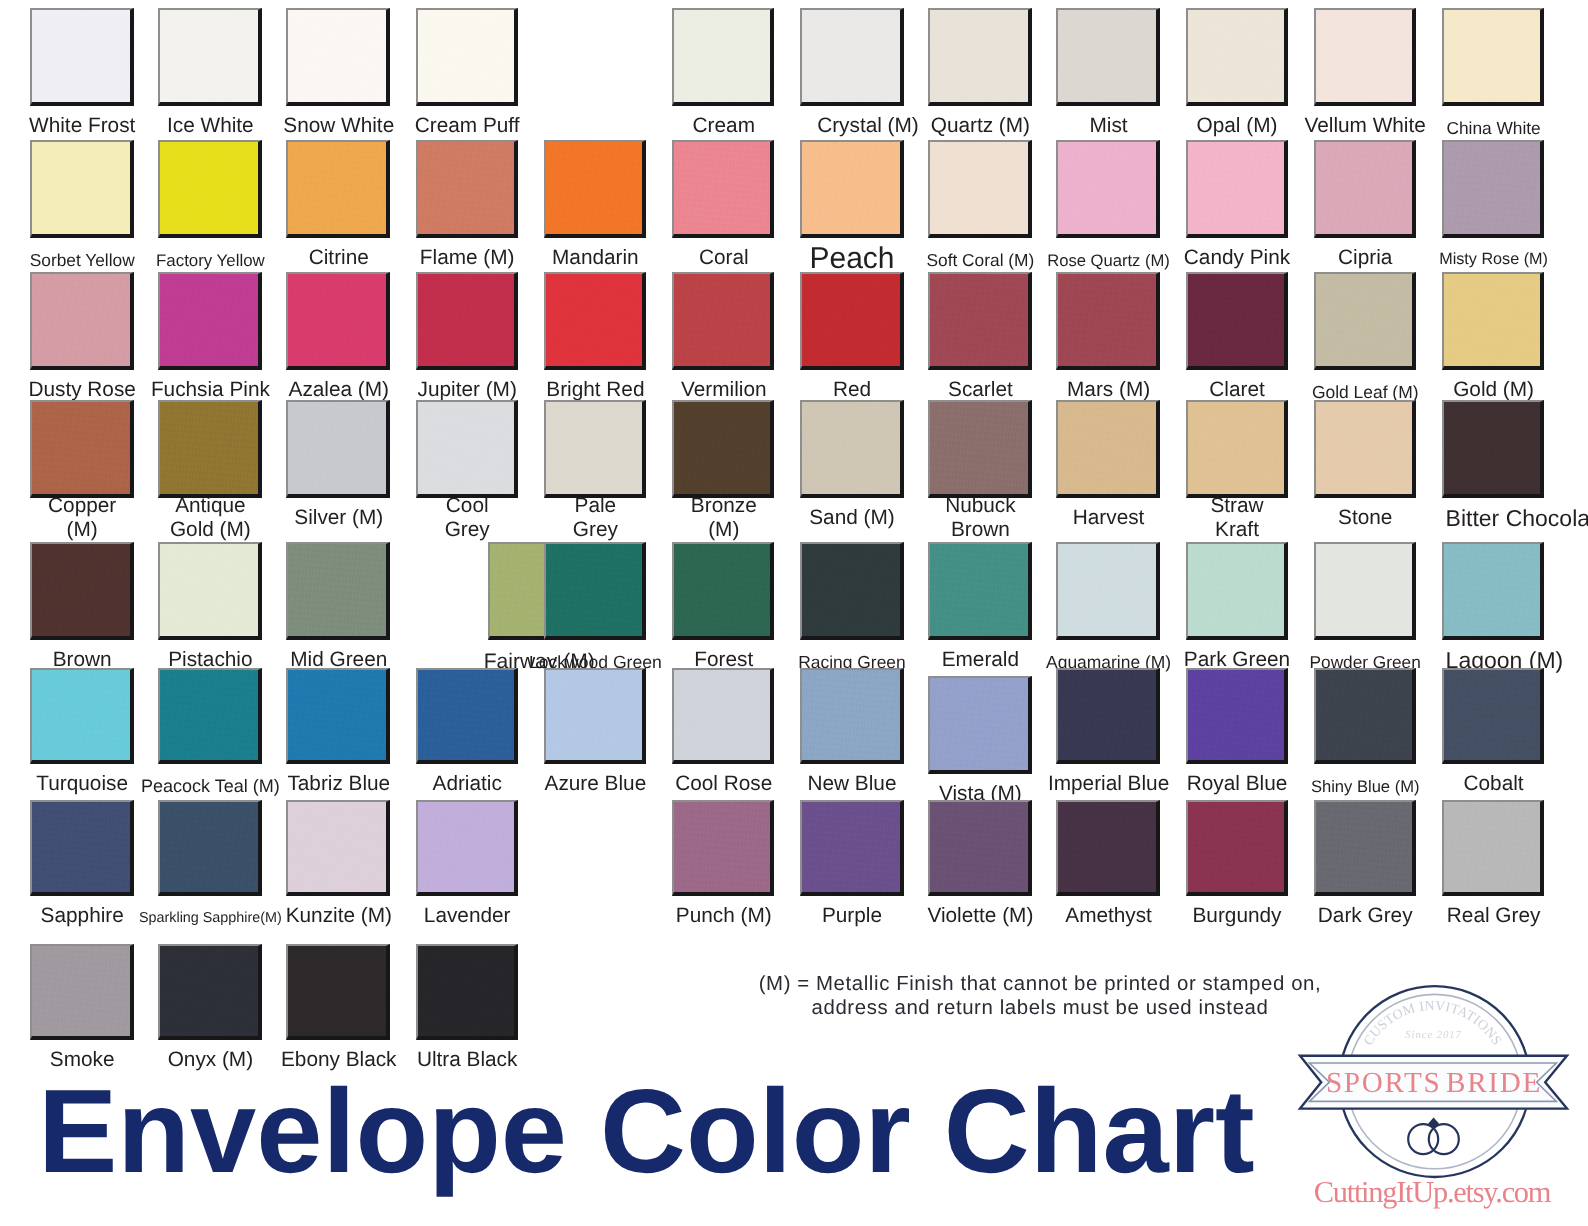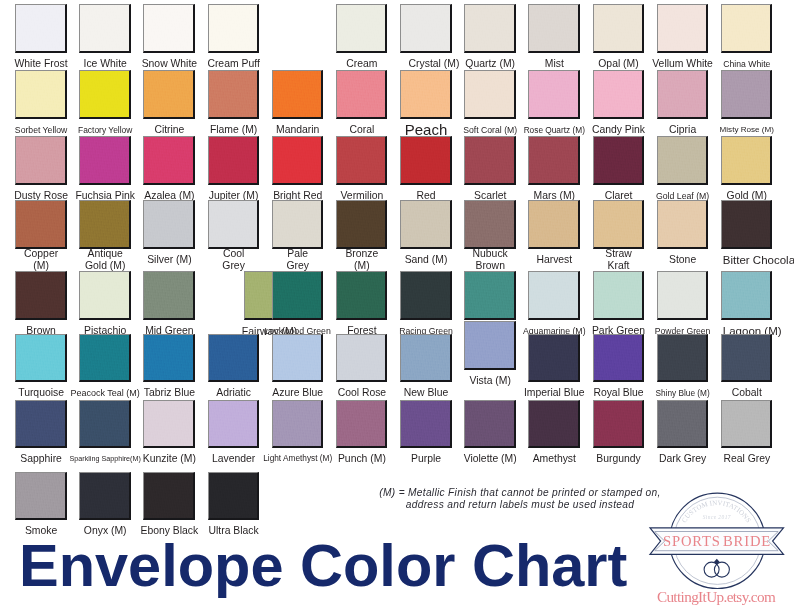--- a/index.html
+++ b/index.html
@@ -15,21 +15,21 @@
   .swatch-tex{position:absolute;left:0;top:0;right:0;bottom:0;pointer-events:none;
           opacity:.055;mix-blend-mode:overlay;
           background-image:repeating-linear-gradient(97deg,rgba(0,0,0,.5) 0px,rgba(255,255,255,.4) 1.3px,rgba(0,0,0,.2) 2.1px,rgba(255,255,255,.3) 3.4px),
                            repeating-linear-gradient(4deg,rgba(0,0,0,.35) 0px,rgba(255,255,255,.35) 1.7px,rgba(0,0,0,.15) 2.9px);}
   .swatch-label{position:absolute;left:-19px;width:90px;top:53.5px;text-align:center;
           color:#231f20;font-size:10.4px;line-height:12px;white-space:nowrap;}
   .swatch-label-multi{line-height:11.4px;top:48.3px;}
   .swatch-label-nofit{font-size:11.5px;left:2px;width:90px;text-align:left;}
 
   #note{position:absolute;left:356px;top:486.5px;width:328px;text-align:center;
-        color:#2b2b33;font-size:10.2px;line-height:12.5px;letter-spacing:0.3px;font-style:italic;}
+        color:#2b2b33;font-size:10.2px;line-height:12.5px;letter-spacing:0.3px;}
 
   #title{position:absolute;left:19px;top:535px;color:#16296B;
          font-size:59.5px;line-height:62px;font-weight:bold;letter-spacing:0px;}
 
   #logo{position:absolute;left:640px;top:484px;width:152px;height:108px;}
   #shopurl{position:absolute;left:640px;top:588px;width:152px;text-align:center;
         color:#E8838A;font-family:"Liberation Serif",serif;font-size:15.2px;letter-spacing:-0.62px;}
 </style>
 </head>
 <body>
@@ -445,21 +445,21 @@
         <span class="swatch-tex"></span>
       </div>
       <div class="swatch-label" style="font-size: 10.4px;"><span style="white-space: nowrap;">Cool Rose</span></div>
     </div>
 <div class="swatch-cell" style="left:400.0px;top:333.5px;">
       <div class="swatch" style="background:#8BA6C4;">
         <span class="swatch-tex"></span>
       </div>
       <div class="swatch-label" style="font-size: 10.4px;"><span style="white-space: nowrap;">New Blue</span></div>
     </div>
-<div class="swatch-cell" style="left:464.2px;top:321px;">
+<div class="swatch-cell" style="left:464.2px;top:338px;">
       <div class="swatch" style="background:#93A0CA;">
         <span class="swatch-tex"></span>
       </div>
       <div class="swatch-label" style="font-size: 10.4px;"><span style="white-space: nowrap;">Vista (M)</span></div>
     </div>
 <div class="swatch-cell" style="left:528.3px;top:333.5px;">
       <div class="swatch" style="background:#373851;">
         <span class="swatch-tex"></span>
       </div>
       <div class="swatch-label" style="font-size: 10.4px;"><span style="white-space: nowrap;">Imperial Blue</span></div>
@@ -498,26 +498,20 @@
       <div class="swatch" style="background:#DDD0DA;">
         <span class="swatch-tex"></span>
       </div>
       <div class="swatch-label" style="font-size: 10.4px;"><span style="white-space: nowrap;">Kunzite (M)</span></div>
     </div>
 <div class="swatch-cell" style="left:207.6px;top:399.5px;">
       <div class="swatch" style="background:#C1AEDB;">
         <span class="swatch-tex"></span>
       </div>
       <div class="swatch-label" style="font-size: 10.4px;"><span style="white-space: nowrap;">Lavender</span></div>
-    </div>
-<div class="swatch-cell" style="left:271.7px;top:399.5px;">
-      <div class="swatch" style="background:#A396B6;">
-        <span class="swatch-tex"></span>
-      </div>
-      <div class="swatch-label" style="font-size: 8.28px;"><span style="white-space: nowrap;">Light Amethyst (M)</span></div>
     </div>
 <div class="swatch-cell" style="left:335.9px;top:399.5px;">
       <div class="swatch" style="background:#9C6887;">
         <span class="swatch-tex"></span>
       </div>
       <div class="swatch-label" style="font-size: 10.4px;"><span style="white-space: nowrap;">Punch (M)</span></div>
     </div>
 <div class="swatch-cell" style="left:400.0px;top:399.5px;">
       <div class="swatch" style="background:#6B4F8D;">
         <span class="swatch-tex"></span>

